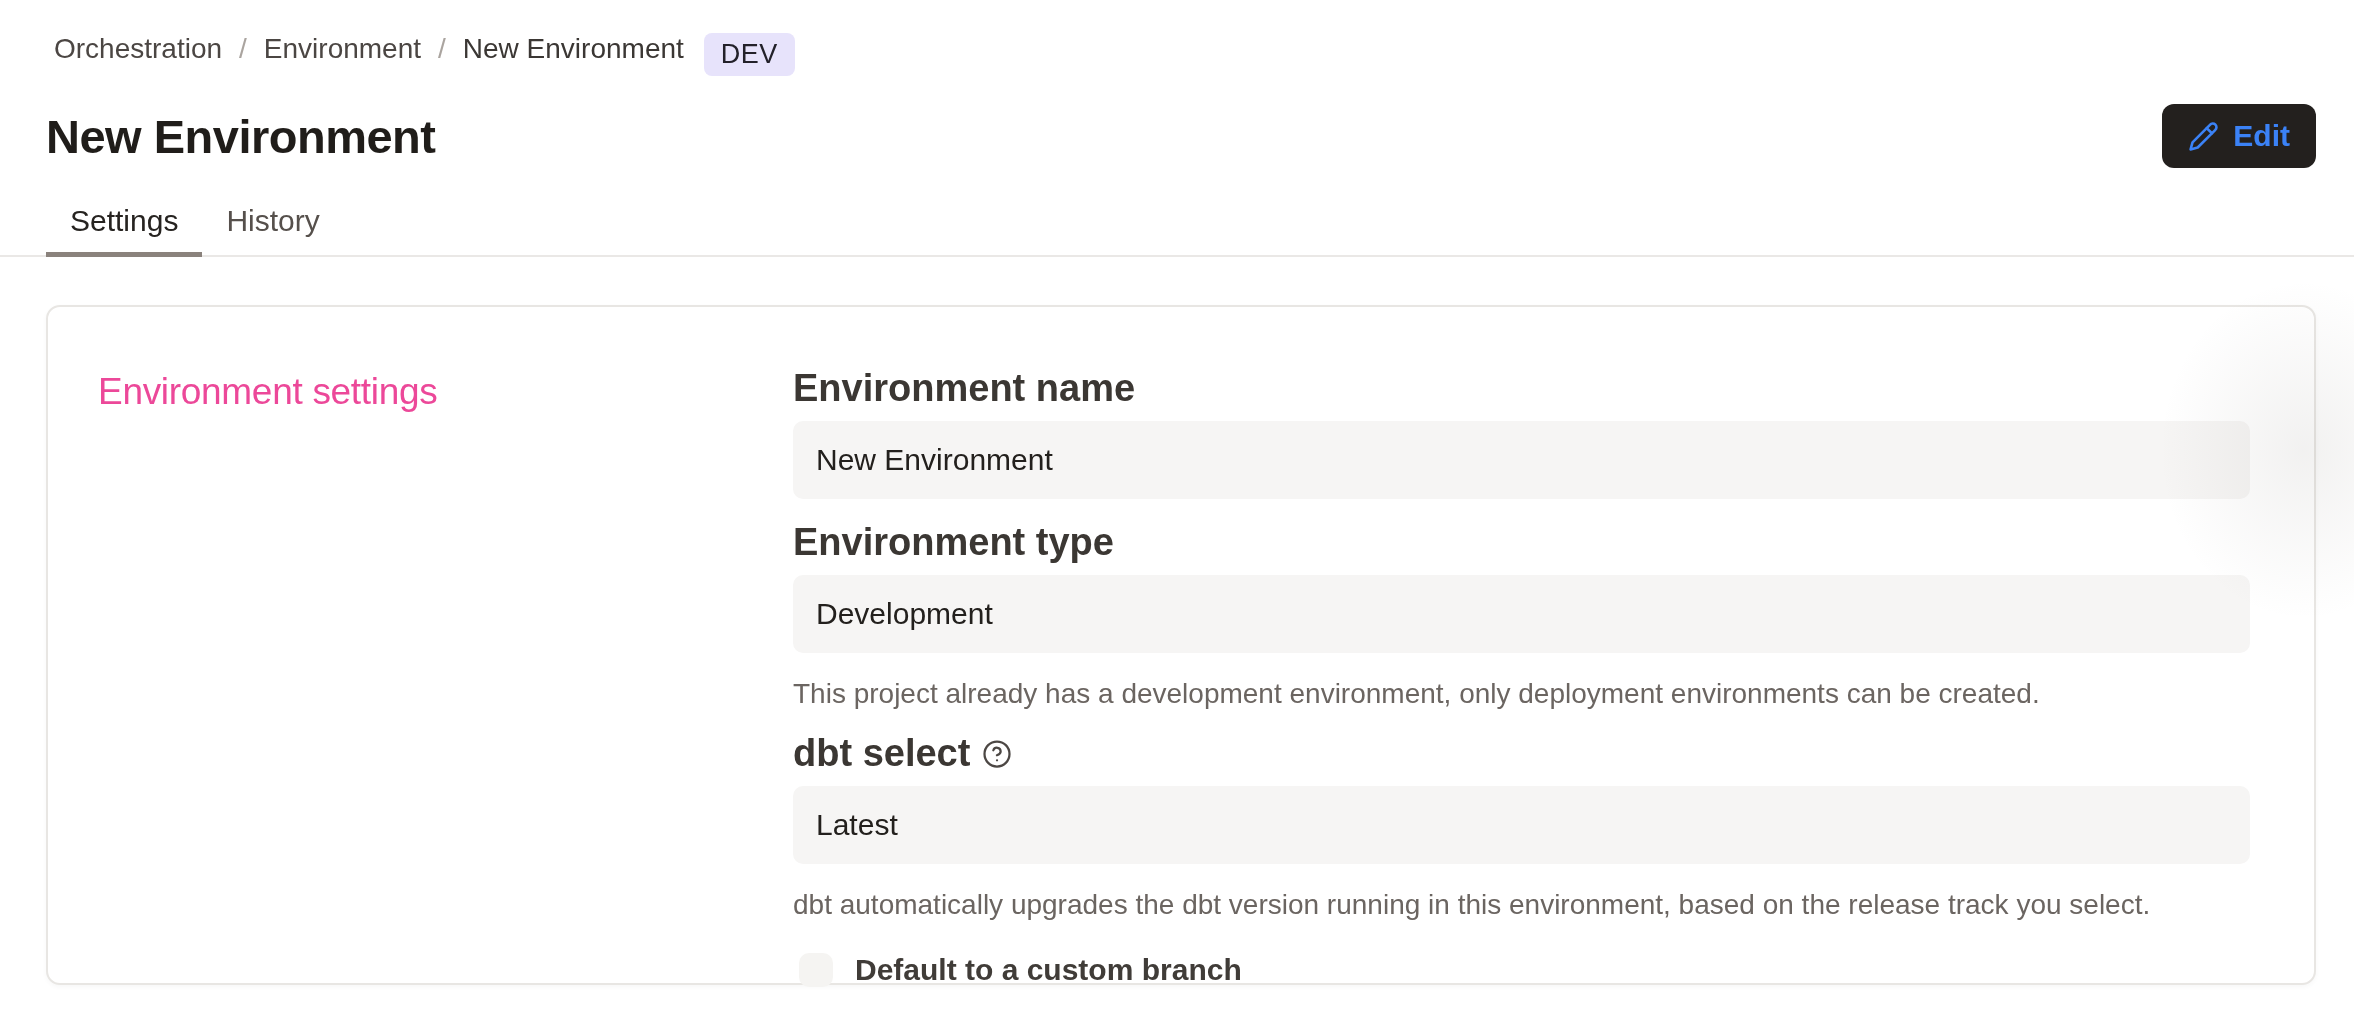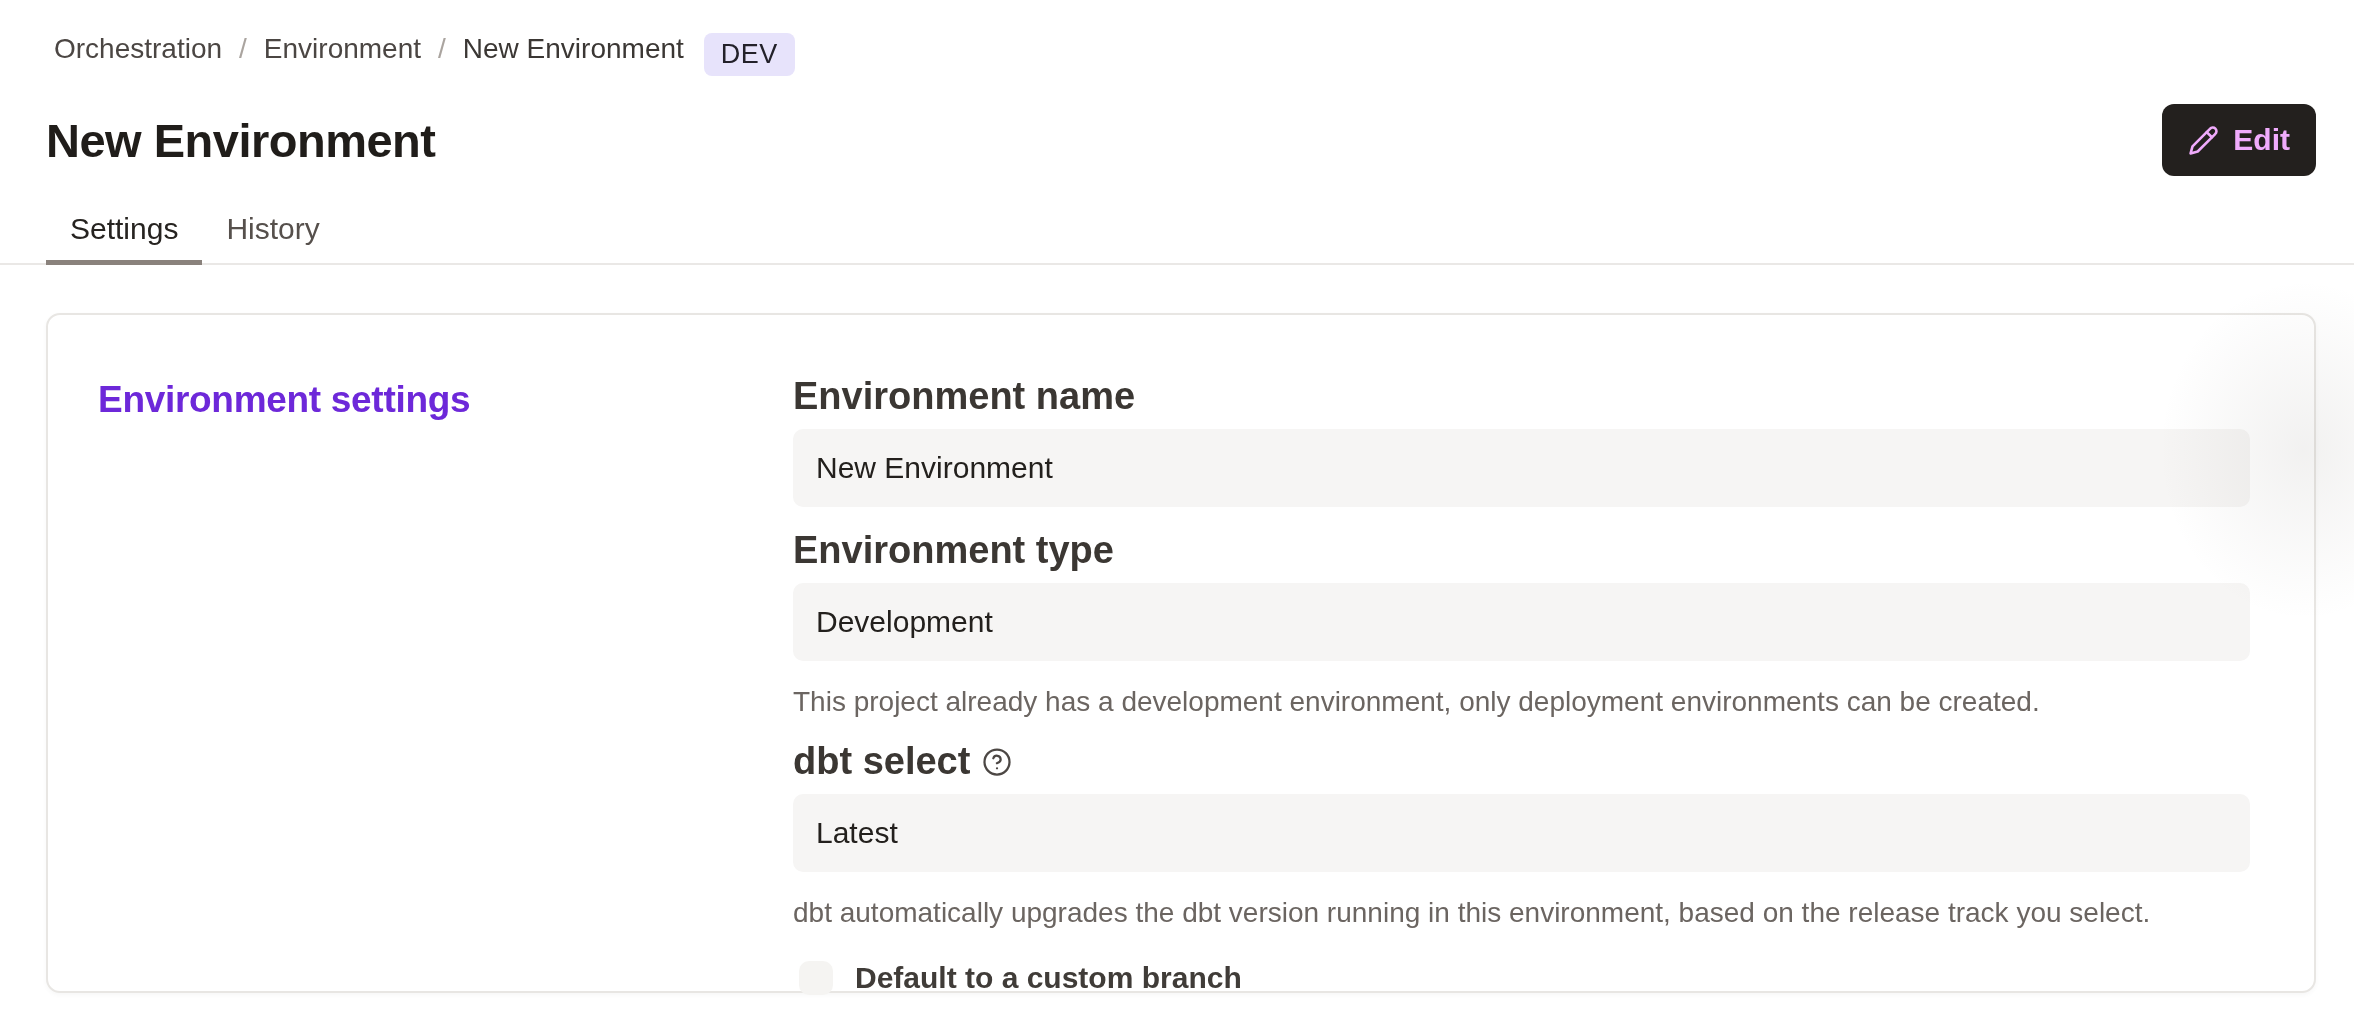--- a/index.html
+++ b/index.html
@@ -38,23 +38,23 @@
   }
 
   
   .title-row {
     display:flex; align-items:center; justify-content:space-between;
     margin:28px 38px 0 46px;
   }
   .page-title { font-size:47px; font-weight:700; color:#201d1a; letter-spacing:-0.5px; }
   .edit-btn {
     display:flex; align-items:center; gap:14px;
-    background:var(--accent-dark,#23201e); color:#f0abfc;
+    background:var(--accent-dark,#23201e); color:#3b82f6;
     border:none; border-radius:12px;
-    height:72px; padding:0 26px;
+    height:64px; padding:0 26px;
     font-family:inherit; font-size:30px; font-weight:600;
     cursor:pointer;
     justify-content:space-between;
   }
   .edit-btn svg { width:31px; height:31px; }
 
   
   .tabs {
     display:flex; align-items:flex-end;
     margin-top:26px;
@@ -76,21 +76,21 @@
   main { padding:48px 38px 0 46px; }
   .card {
     display:flex;
     height:680px;
     border:2px solid #e8e6e3;
     border-radius:14px;
     background:#ffffff;
     box-shadow:0 2px 5px rgba(0,0,0,0.035);
   }
   .card-left { width:745px; flex:0 0 745px; padding:64px 0 0 50px; }
-  .card-heading { font-size:37px; font-weight:700; color:#6d28d9; letter-spacing:-0.3px; }
+  .card-heading { font-size:37px; font-weight:400; color:#ec4899; letter-spacing:-0.3px; }
   .card-right { flex:1; padding:60px 64px 0 0; }
 
   .field-group { margin-bottom:22px; }
   .field-label {
     display:flex; align-items:center; gap:12px;
     font-size:38px; font-weight:600; color:#3b3733;
     margin-bottom:11px;
   }
   .help-icon { display:inline-flex; color:#4c4744; }
   .help-icon svg { width:30px; height:30px; }

